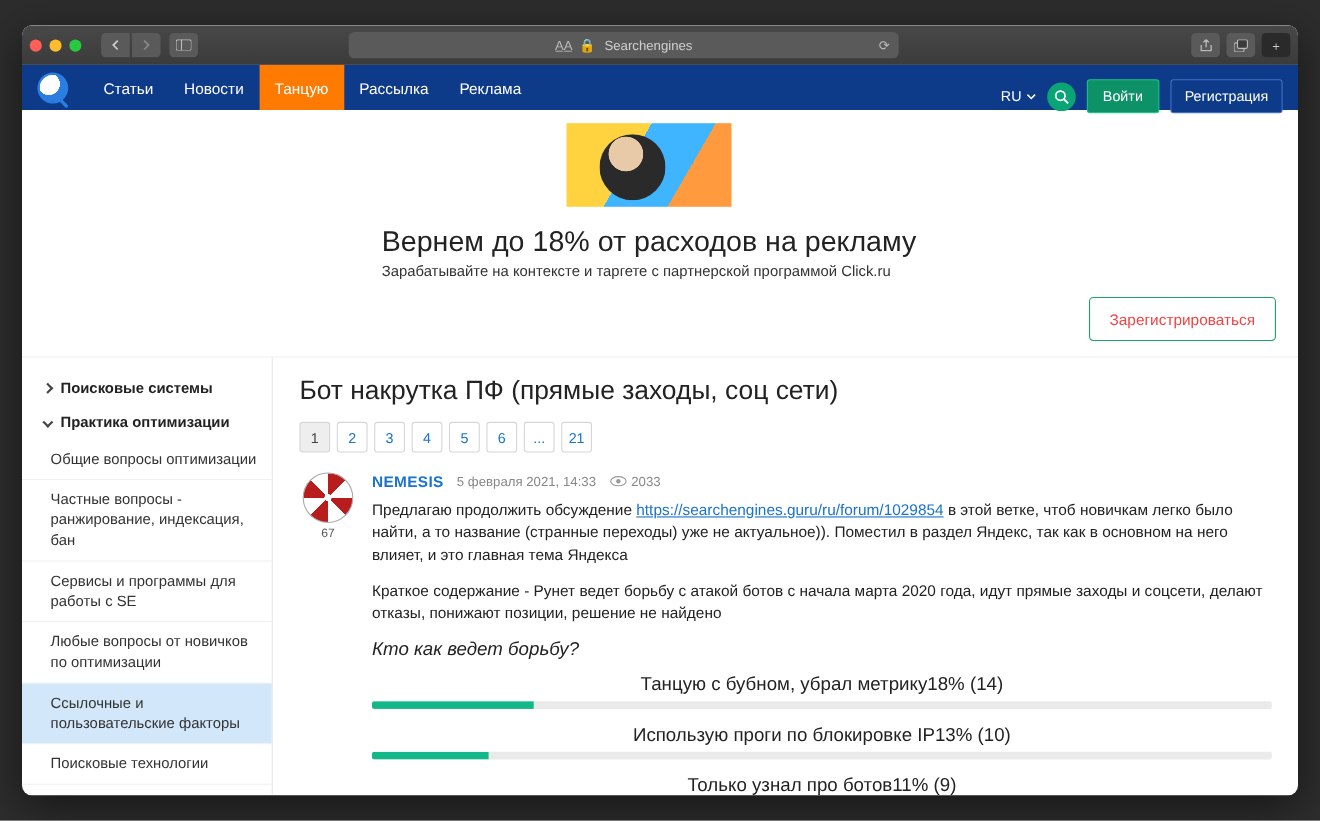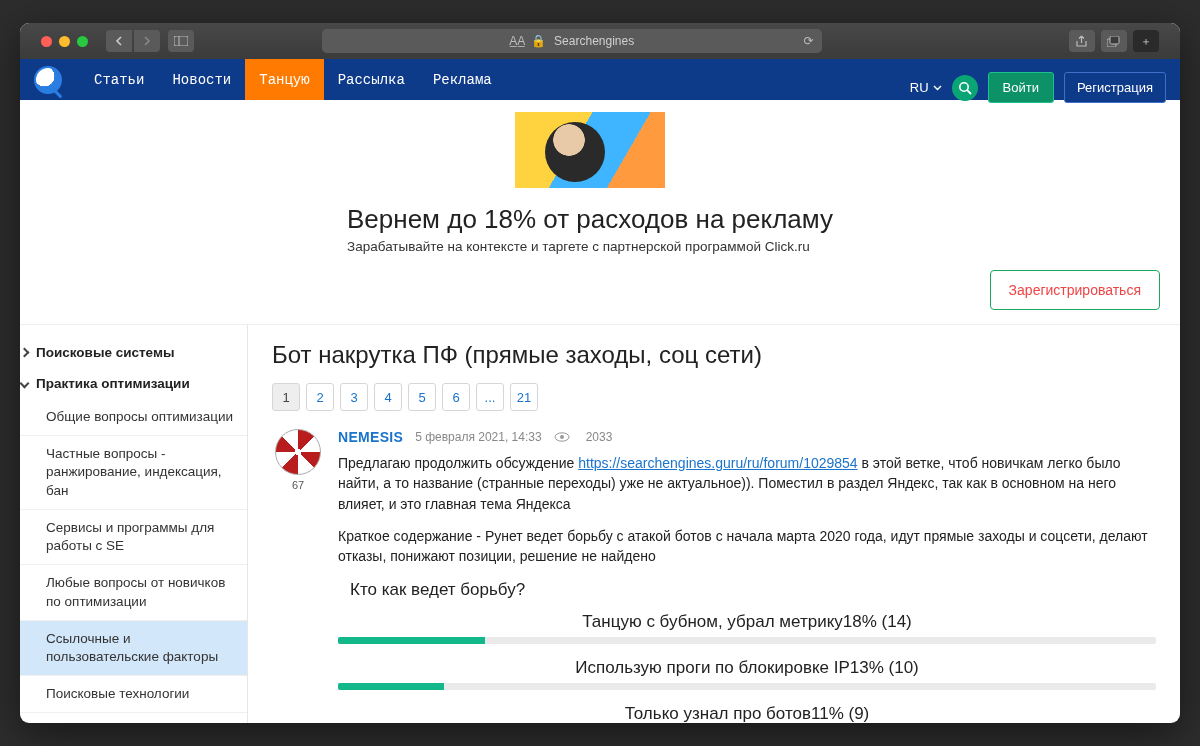--- a/index.html
+++ b/index.html
@@ -1,65 +1,65 @@
 <!DOCTYPE html>
 <html><head>
 <meta charset="utf-8">
 <style>
   * { margin: 0; padding: 0; box-sizing: border-box; font-family: -apple-system, "Segoe UI", Arial, sans-serif; }
   body { background: #2d2d2d; display: flex; align-items: center; justify-content: center; height: 746px; }
   .window { width: 1160px; height: 700px; background: #fff; border-radius: 9px; overflow: hidden; box-shadow: 0 10px 40px rgba(0,0,0,.5); display: flex; flex-direction: column; }
-  .titlebar { height: 36px; background: linear-gradient(#484848,#3b3b3b); display: flex; align-items: center; padding: 0 21px; gap: 8px; }
+  .titlebar { height: 36px; background: linear-gradient(#484848,#3b3b3b); display: flex; align-items: center; padding: 0 7px; gap: 8px; }
   .dots { display: flex; gap: 7px; margin-right: 10px; }
   .dot { width: 11px; height: 11px; border-radius: 50%; }
   .dot.r { background:#ff5f57; } .dot.y { background:#febc2e; } .dot.g { background:#28c840; }
   .tb-btn { width:26px; height:22px; background:#5a5a5a; border-radius:4px; display:flex; align-items:center; justify-content:center; color:#ccc; font-size:11px; }
   .tb-group { display:flex; gap:2px; }
   .tb-group .tb-btn:first-child{border-radius:4px 0 0 4px;} .tb-group .tb-btn:last-child{border-radius:0 4px 4px 0;}
   .url { flex:1; max-width:500px; height:24px; background:#5a5a5a; border-radius:5px; margin:0 auto; display:flex; align-items:center; justify-content:center; color:#d0d0d0; font-size:12px; gap:8px; position:relative;}
   .url-left{display:flex;gap:6px;}
   .topnav { background:#0e3a8a; height:41px; display:flex; align-items:center; padding:0 14px; color:#fff; font-size:14px; }
   .logo { width:28px; height:28px; border-radius:50%; background:radial-gradient(circle at 35% 35%, #fff 0 45%, #2a7de1 46% 100%); border:2px solid #2a7de1; margin-right:18px; position:relative;}
   .logo::after{content:"";position:absolute;right:-3px;bottom:-3px;width:11px;height:3px;background:#2a7de1;border-radius:2px;transform:rotate(45deg);}
   .nav-links { display:flex; gap:0; height:100%; }
-  .nav-link { padding:0 14px; display:flex; align-items:center; cursor:pointer;font-family:Liberation Mono, monospace; }
+  .nav-link { padding:0 14px; display:flex; align-items:center; cursor:pointer; }
   .nav-link.active { background:#ff7a00; }
   .nav-right { margin-left:auto; display:flex; align-items:center; gap:10px;margin-top:16px; }
   .lang { display:flex; align-items:center; gap:4px; font-size:13px;}
   .search-ico{width:26px;height:26px;border-radius:50%;background:#0aa574;display:flex;align-items:center;justify-content:center;}
   .btn-login{padding:7px 14px;border:1px solid #1cc18e;background:#0d9166;border-radius:3px;font-size:13px;cursor:pointer;color:#fff;}
   .btn-reg{padding:7px 12px;border:1px solid #3f6fc8;background:#0e3a8a;border-radius:3px;font-size:13px;cursor:pointer;color:#fff;}
   .banner { display:flex; align-items:center; padding:12px 20px 14px 0; gap:16px; border-bottom:1px solid #eee;flex-direction:column;}
   .banner-img { width:150px; height:76px; background:linear-gradient(120deg,#ffd23f 0 40%,#3fb4ff 40% 70%,#ff9a3f 70%); position:relative; overflow:hidden;}
   .banner-img::after{content:"";position:absolute;left:30px;top:10px;width:60px;height:60px;border-radius:50%;background:radial-gradient(circle at 40% 30%,#e8c9a8 0 28%,transparent 29%),#2a2a2a;}
   .banner-text h1 { font-size:26px; font-weight:400; color:#222; margin-bottom:4px;}
   .banner-text p { font-size:13.5px; color:#333; }
   .banner-btn { margin-left:auto; padding:11px 18px; border:1px solid #18a862; color:#ef4444; border-radius:4px; font-size:14px; cursor:pointer;}
   .main { flex:1; display:flex; overflow:hidden; }
   .sidebar { width:228px; border-right:1px solid #e6e6e6; padding:12px 0; overflow-y:auto; font-size:13.5px;}
-  .side-group { padding:8px 1px; font-weight:600; color:#222; cursor:pointer; display:flex; align-items:center; gap:8px;}
+  .side-group { padding:8px 20px; font-weight:600; color:#222; cursor:pointer; display:flex; align-items:center; gap:8px;}
   .side-item { padding:9px 12px 9px 26px; color:#333; cursor:pointer; line-height:1.35; border-bottom:1px solid #f0f0f0;}
   .side-item.active { background:#d3e7fb; }
   .content { flex:1; padding:16px 24px; overflow-y:auto; }
   .thread-title { font-size:24px; font-weight:400; color:#222; margin-bottom:14px;}
   .pager { display:flex; gap:6px; margin-bottom:18px;}
   .pg { min-width:28px; height:28px; border:1px solid #d6d6d6; border-radius:3px; display:flex; align-items:center; justify-content:center; font-size:13px; color:#1a73cc; cursor:pointer;}
   .pg.current { background:#eee; color:#444; }
   .post { display:flex; gap:14px; }
   .avatar-col { width:52px; text-align:center; }
   .avatar { width:46px; height:46px; border-radius:50%; background:radial-gradient(circle,#fff 0 10%,transparent 11%),conic-gradient(#b81c1c 0 45deg,#fff 45deg 90deg,#b81c1c 90deg 135deg,#fff 135deg 180deg,#b81c1c 180deg 225deg,#fff 225deg 270deg,#b81c1c 270deg 315deg,#fff 315deg 360deg); border:1px solid #aaa; margin:0 auto 4px;}
   .rep { font-size:11px; color:#555;}
   .post-body { flex:1; font-size:14px; color:#222; }
   .post-head { display:flex; align-items:center; gap:12px; margin-bottom:8px;}
   .author { color:#1a73cc; font-weight:600; letter-spacing:.3px;}
   .meta { color:#888; font-size:12px;}
-  .views { color:#888; font-size:12px; display:flex; align-items:center; gap:16px;}
+  .views { color:#888; font-size:12px; display:flex; align-items:center; gap:4px;}
   .post-body p { margin-bottom:12px; line-height:1.45;}
   .post-body a { color:#1a73cc; text-decoration:underline;}
-  .poll-title { font-size:17px; font-weight:400; margin:14px 12px 12px;}
+  .poll-title { font-size:17px; font-weight:400; margin:14px 0 12px;font-style:italic;}
   .poll-row { margin-bottom:14px;}
   .poll-head { display:flex; justify-content:center; font-size:17px; margin-bottom:5px;}
   .poll-bar { height:7px; background:#eaeaea; border-radius:2px; overflow:hidden;}
   .poll-fill { height:100%; background:#13b88a;}
   .cookie { position:relative; background:#fff; border-top:1px solid #ddd; box-shadow:0 -2px 10px rgba(0,0,0,.08); padding:14px 40px; text-align:center; font-size:13.5px; color:#333;}
   .cookie a { color:#222; text-decoration:underline;}
   .cookie-close{position:absolute;right:18px;top:50%;transform:translateY(-50%);font-size:18px;color:#555;cursor:pointer;}
   .chev{display:inline-block;width:7px;height:7px;border-right:2px solid #444;border-bottom:2px solid #444;}
   .chev.right{transform:rotate(-45deg);}
   .chev.down{transform:rotate(45deg);}

